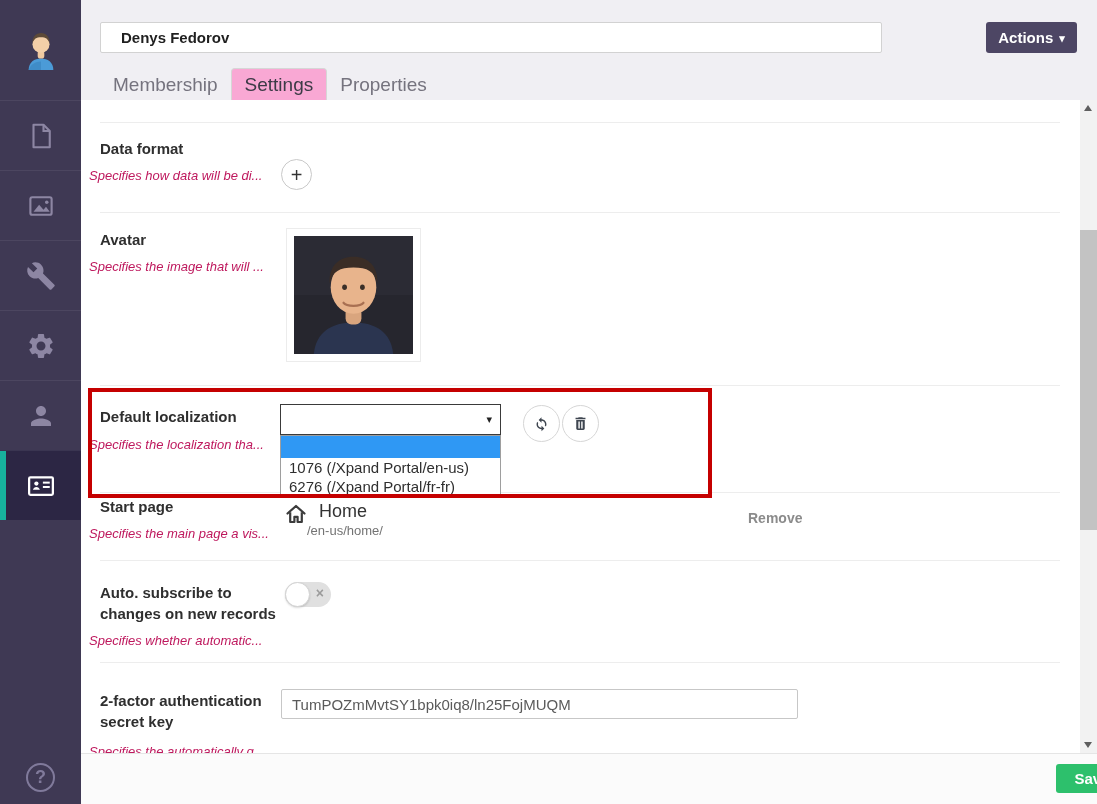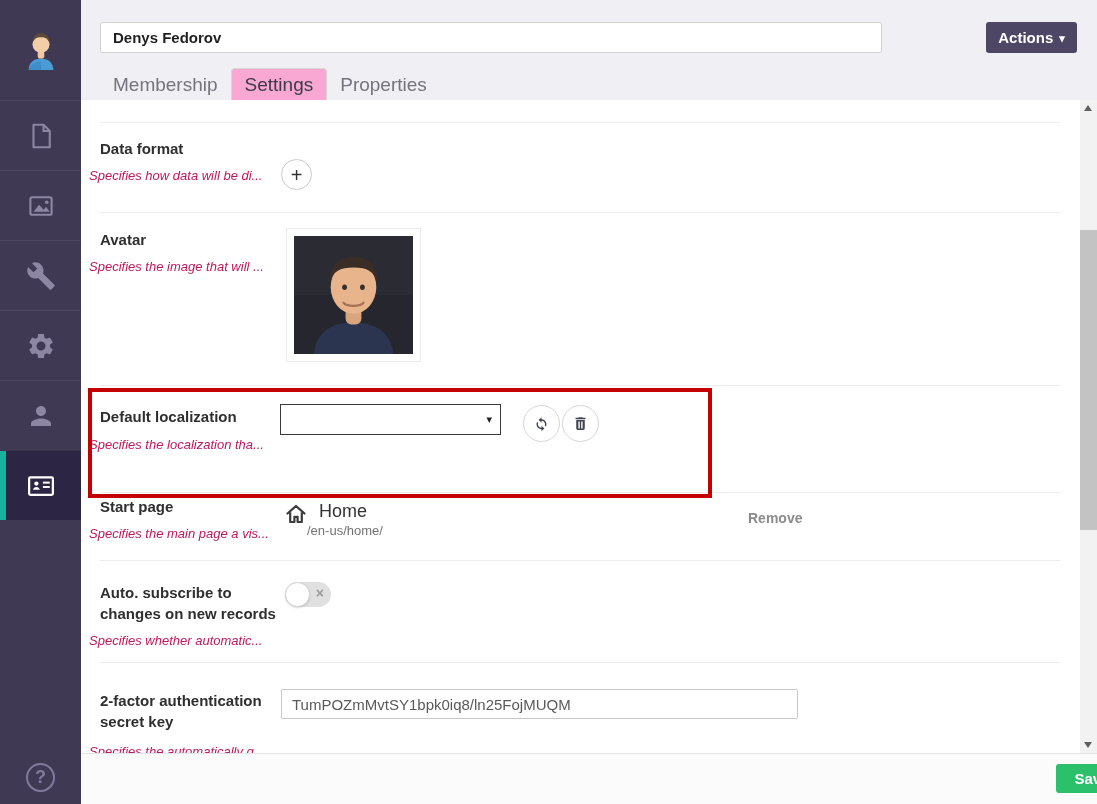--- a/index.html
+++ b/index.html
@@ -11,21 +11,21 @@
   .sb-avatar { position:absolute; top:0; left:0; width:81px; height:100px; display:flex; align-items:center; justify-content:center; }
   .sb-item { position:absolute; left:0; width:81px; height:70px; display:flex; align-items:center; justify-content:center; color:#8d86a3; border-top:1px solid rgba(255,255,255,0.07); cursor:pointer; }
   .sb-item svg { width:30px; height:30px; }
   .sb-item.active { background:#2c2644; color:#ffffff; }
   .sb-item.active .accent { position:absolute; left:0; top:0; bottom:0; width:6px; background:#17b19d; }
   .sb-help { position:absolute; left:0; bottom:12px; width:81px; display:flex; justify-content:center; }
   .sb-help .qmark { width:29px; height:29px; border:2px solid #807a9b; border-radius:50%; color:#807a9b; font-size:18px; font-weight:bold; display:flex; align-items:center; justify-content:center; cursor:pointer; }
 
   
   .header { position:absolute; left:81px; top:0; width:1016px; height:100px; background:#f0eff3; }
-  .name-input { position:absolute; left:19px; top:22px; width:782px; height:31px; border:1px solid #d2d2d2; border-radius:2px; background:#fff; font-family:"Liberation Sans",sans-serif; font-size:15px; font-weight:700; color:#1f1f1f; padding:0 12px; outline:none; }
+  .name-input { position:absolute; left:19px; top:22px; width:782px; height:31px; border:1px solid #d2d2d2; border-radius:2px; background:#fff; font-family:"Liberation Sans",sans-serif; font-size:15px; font-weight:700; color:#1f1f1f; padding:0 20px; outline:none; }
   .actions-btn { position:absolute; left:905px; top:22px; width:91px; height:31px; background:#4d4664; color:#fff; border:none; border-radius:3px; font-family:"Liberation Sans",sans-serif; font-size:15px; font-weight:700; cursor:pointer; display:flex; align-items:center; justify-content:center; gap:6px; }
   .actions-btn .caret { font-size:11px; position:relative; top:1px; }
   .tabs { position:absolute; left:19px; bottom:0; display:flex; align-items:flex-end; }
   .tab { height:31px; line-height:31px; padding:0 13px; font-size:19px; color:#75737e; cursor:pointer; }
   .tab.active { background:#f9a8d4; border:1px solid #d6d6d6; border-bottom:none; border-radius:4px 4px 0 0; color:#3c3a46; height:32px; line-height:32px; }
 
   
   .content { position:absolute; left:81px; top:100px; width:999px; height:653px; background:#fff; overflow:hidden; }
   .hr { position:absolute; left:19px; width:960px; height:1px; background:#ededed; }
   .f-label { position:absolute; left:19px; font-size:15px; font-weight:700; color:#2f2f2f; line-height:21px; }
@@ -188,20 +188,25 @@
     <svg viewBox="0 0 24 24" fill="currentColor">
       <path d="M12 6V3L8 7l4 4V8c2.76 0 5 2.24 5 5 0 .65-.13 1.26-.36 1.83l1.51 1.51C18.68 15.35 19 14.21 19 13c0-3.87-3.13-7-7-7z"></path>
       <path d="M12 18c-2.76 0-5-2.24-5-5 0-.65.13-1.26.36-1.83L5.85 9.66C5.32 10.65 5 11.79 5 13c0 3.87 3.13 7 7 7v3l4-4-4-4v3z"></path>
     </svg>
   </button>
   <button class="round-btn btn-trash">
     <svg viewBox="0 0 24 24" fill="currentColor">
       <path d="M6 19c0 1.1.9 2 2 2h8c1.1 0 2-.9 2-2V7H6v12zM9 9h2v10H9zm4 0h2v10h-2zM19 4h-3.5l-1-1h-5l-1 1H5v2h14V4z"></path>
     </svg>
   </button>
+  <div class="dropdown">
+    <div class="opt-row highlight"></div>
+    <div class="opt-row">1076 (/Xpand Portal/en-us)</div>
+    <div class="opt-row">6276 (/Xpand Portal/fr-fr)</div>
+  </div>
 
   <div class="f-label" style="top:396px">Start page</div>
   <div class="f-desc" style="top:426px">Specifies the main page a vis...</div>
   <svg class="home-icon" viewBox="0 0 24 24" fill="none" stroke="currentColor" stroke-width="2.2">
     <path d="M3.5 11.5L12 4l8.5 7.5" stroke-linecap="round" stroke-linejoin="round"></path>
     <path d="M6.2 10.2V20h4.2v-5.2h3.2V20h4.2v-9.8" stroke-linejoin="round"></path>
   </svg>
   <div class="page-title">Home</div>
   <div class="page-path">/en-us/home/</div>
   <div class="remove-link">Remove</div>

